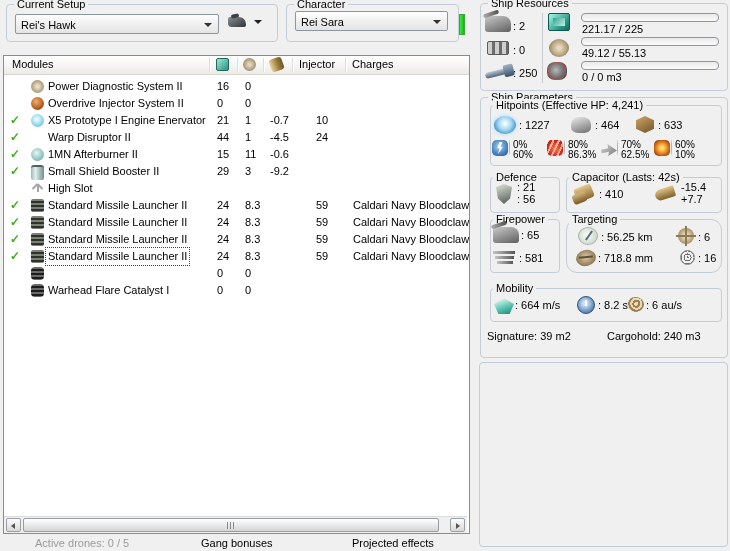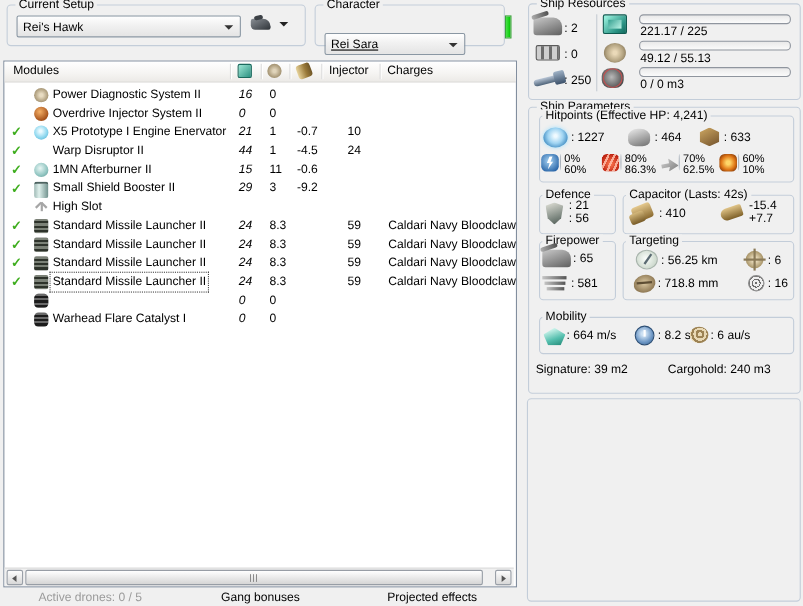--- a/index.html
+++ b/index.html
@@ -14,21 +14,21 @@
   
   #listview{position:absolute;left:3px;top:55px;width:465px;height:477px;background:#fff;border:1px solid #828e9e;overflow:hidden;}
   #lvheader{position:absolute;left:0;top:0;width:100%;height:18px;background:linear-gradient(#ffffff,#f5f4f2 60%,#eceae7);border-bottom:1px solid #d8d6d3;}
   .hsep{position:absolute;top:2px;width:1px;height:14px;background:#ddd;box-shadow:1px 0 0 #fff;}
   .hlab{position:absolute;top:2px;white-space:nowrap;}
   #lvrows{position:absolute;left:0;top:22px;width:100%;}
   .mrow{position:relative;height:17px;line-height:17px;white-space:nowrap;}
   .c-chk{position:absolute;left:6px;color:#3fae1f;font-weight:bold;font-size:12px;}
   .c-name{position:absolute;left:44px;}
   .c-name.focused{outline:1px dotted #444;padding:0 2px;left:42px;}
-  .c-cpu{position:absolute;left:213px;font-style:italic;}
+  .c-cpu{position:absolute;left:213px;}
   .c-pg{position:absolute;left:241px;}
   .c-cap{position:absolute;left:266px;}
   .c-opt{position:absolute;left:312px;}
   .c-chg{position:absolute;left:349px;}
   
   .mi{position:absolute;left:27px;top:2px;width:13px;height:13px;border-radius:3px;}
   .mi-pg{background:radial-gradient(circle,#e8dcc2 15%,#b3a383 60%,#8d7d60);border-radius:50%;}
   .mi-od{background:radial-gradient(circle at 40% 35%,#f5b066,#a5511a 70%,#6e3410);border-radius:50%;}
   .mi-web{background:radial-gradient(circle at 45% 40%,#eafaff 10%,#8fd8ef 55%,#49a8c8);border-radius:50%;}
   .mi-wd{background:radial-gradient(circle at 40% 35%,#eccf96,#97713a 70%,#5f4722;);border-radius:50%;}
@@ -119,21 +119,21 @@
     <span class="arr"></span>
   </div>
   <div id="shipbtn" class="abs" style="left:221px;top:9px;width:36px;height:20px;">
     <span class="hullico"></span>
     <span class="arr"></span>
   </div>
 </div>
 
 <div class="gb" style="left:286px;top:4px;width:171px;height:36px;">
   <span class="gbl">Character</span>
-  <div class="combo" style="left:8px;top:25px;width:128px;text-decoration:underline;">
+  <div class="combo" style="left:8px;top:6px;width:153px;">
     <span>Rei Sara</span>
     <span class="arr"></span>
   </div>
 </div>
 <div id="charbar"></div>
 
 <div id="listview">
   <div id="lvheader">
     <span class="hlab" style="left:8px;">Modules</span>
     <span class="hsep" style="left:205px;"></span>
@@ -339,21 +339,21 @@
   </div>
 
   <div class="gb" style="left:9px;top:121px;width:68px;height:52px;">
     <span class="gbl" style="left:2px;">Firepower</span>
     <span class="icn i-turret" style="left:2px;top:7px;"></span>
     <span class="val" style="left:30px;top:9px;">: 65</span>
     <span class="icn i-missiles" style="left:2px;top:30px;"></span>
     <span class="val" style="left:28px;top:32px;">: 581</span>
   </div>
 
-  <div class="gb" style="left:85px;top:121px;width:154px;height:52px;">
+  <div class="gb" style="left:85px;top:121px;width:154px;height:52px;border-radius:11px;">
     <span class="gbl" style="left:2px;">Targeting</span>
     <span class="icn i-radar" style="left:11px;top:7px;"></span>
     <span class="val" style="left:34px;top:11px;">: 56.25 km</span>
     <span class="icn i-compass" style="left:111px;top:8px;"></span>
     <span class="val" style="left:131px;top:11px;">: 6</span>
     <span class="icn i-fly" style="left:9px;top:30px;"></span>
     <span class="val" style="left:31px;top:32px;">: 718.8 mm</span>
     <span class="icn i-bull" style="left:113px;top:30px;"></span>
     <span class="val" style="left:131px;top:32px;">: 16</span>
   </div>

